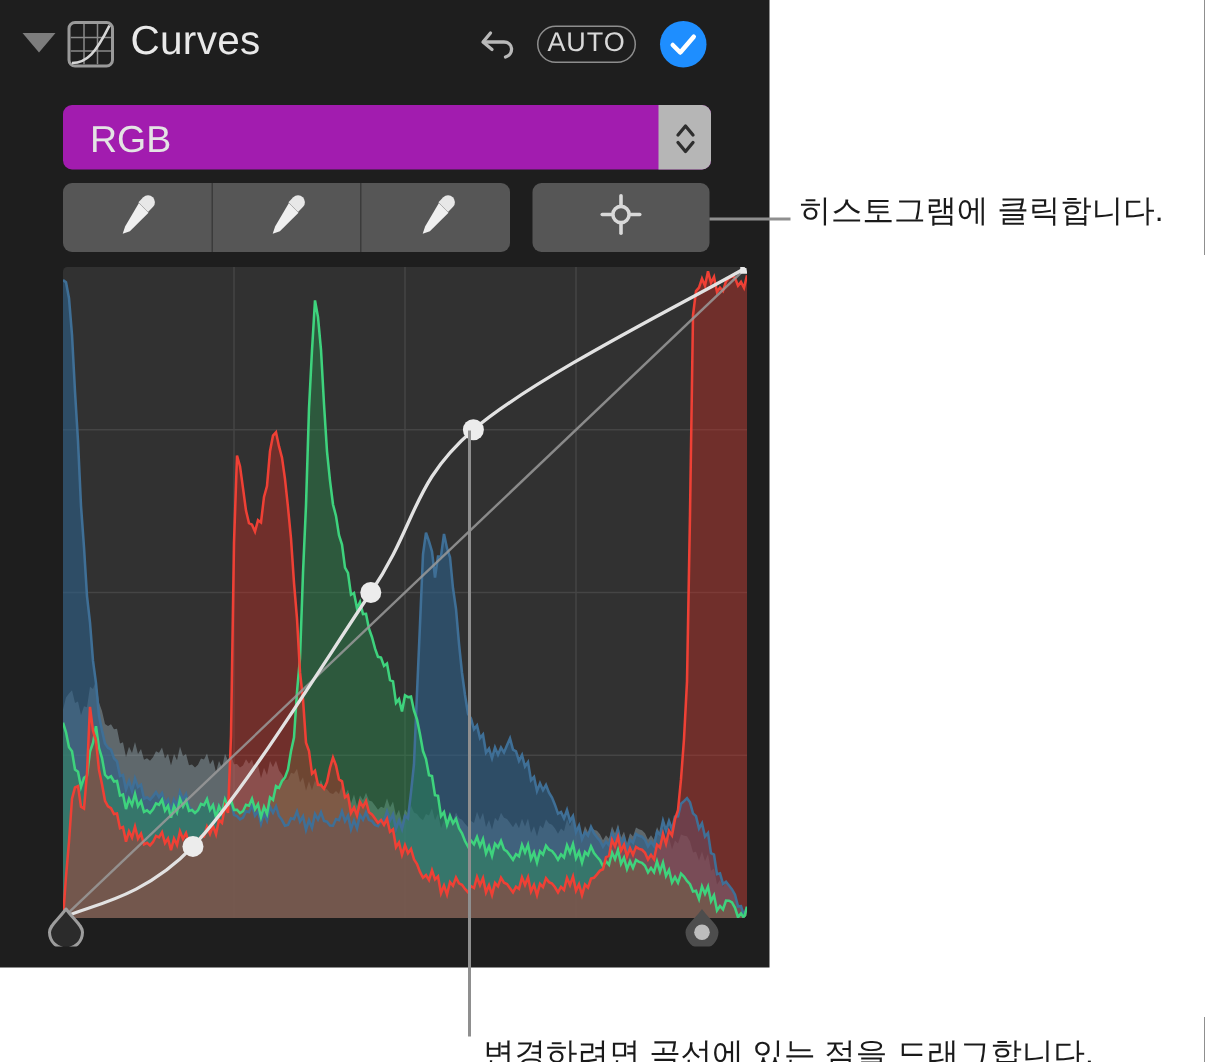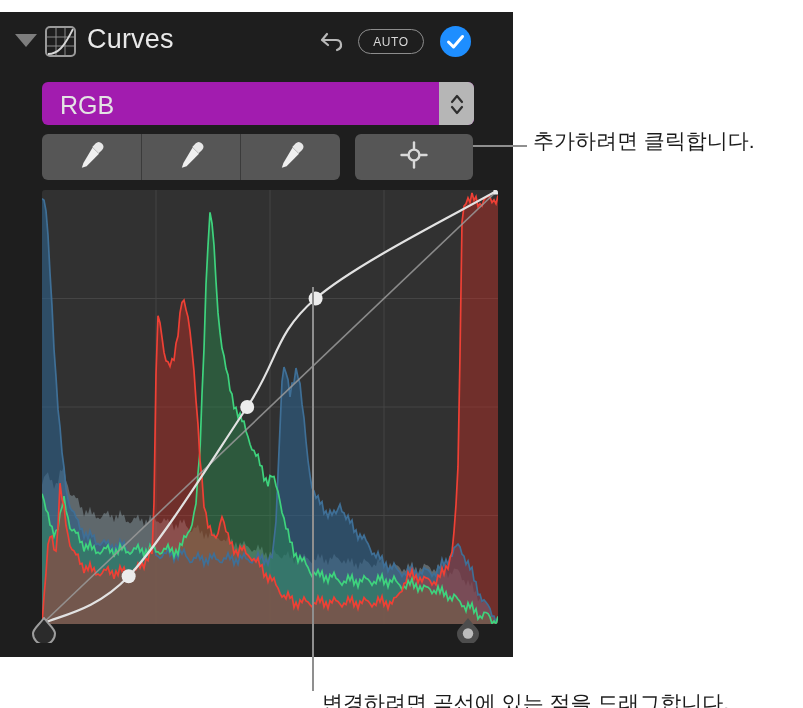--- a/index.html
+++ b/index.html
@@ -8,21 +8,20 @@
     background:#ffffff;
     font-family:"Liberation Sans","DejaVu Sans",sans-serif;
     overflow:hidden;
     position:relative;
   }
 
   
   #panel{
     position:absolute;left:0;top:0;width:513px;height:645px;
     background:#1e1e1e;
-    margin-top:12px;
   }
 
   
   #header{
     position:absolute;left:0;top:0;width:513px;height:60px;
   }
   #disclosure{
     position:absolute;left:15px;top:22px;
     width:0;height:0;
     border-left:11px solid transparent;
@@ -40,22 +39,22 @@
     font-size:27px;color:#e9e9e9;letter-spacing:.2px;
     white-space:nowrap;
   }
   #undo-btn{
     position:absolute;left:318px;top:14px;width:30px;height:30px;cursor:pointer;
   }
   #auto-btn{
     position:absolute;left:358px;top:17px;
     width:66px;height:25px;box-sizing:border-box;
     border:1.6px solid #8d8d8d;border-radius:13px;
-    color:#d8d8d8;font-size:12px;letter-spacing:.6px;
-    display:flex;align-items:center;justify-content:center;
+    color:#d8d8d8;font-size:18px;letter-spacing:.6px;
+    display:flex;justify-content:center;
     cursor:pointer;background:transparent;
   }
   #apply-btn{
     position:absolute;left:440px;top:14px;width:31px;height:31px;
     border-radius:50%;background:#1e8eff;cursor:pointer;
   }
   #apply-btn svg{display:block;}
 
   
   #channel-select{
@@ -242,17 +241,17 @@
     <svg width="26" height="26" viewBox="0 0 26 26">
       <path d="M13,1 C19,9 24,12 24,16.5 A11,11 0 0 1 2,16.5 C2,12 7,9 13,1 z" fill="#4d4d4d"></path>
       <circle cx="13" cy="16.5" r="5.2" fill="#bdbdbd"></circle>
     </svg>
   </div>
 
 </div>
 
 <div id="callout-line-top"></div>
 <div id="callout-text-top">
-  <div>추가하려면 클릭합니다.</div>
+  <div>히스토그램에 클릭합니다.</div>
 </div>
 
 <div id="callout-line-bottom"></div>
 <div id="callout-text-bottom">변경하려면 곡선에 있는 점을 드래그합니다.</div>
 
 </body></html>

